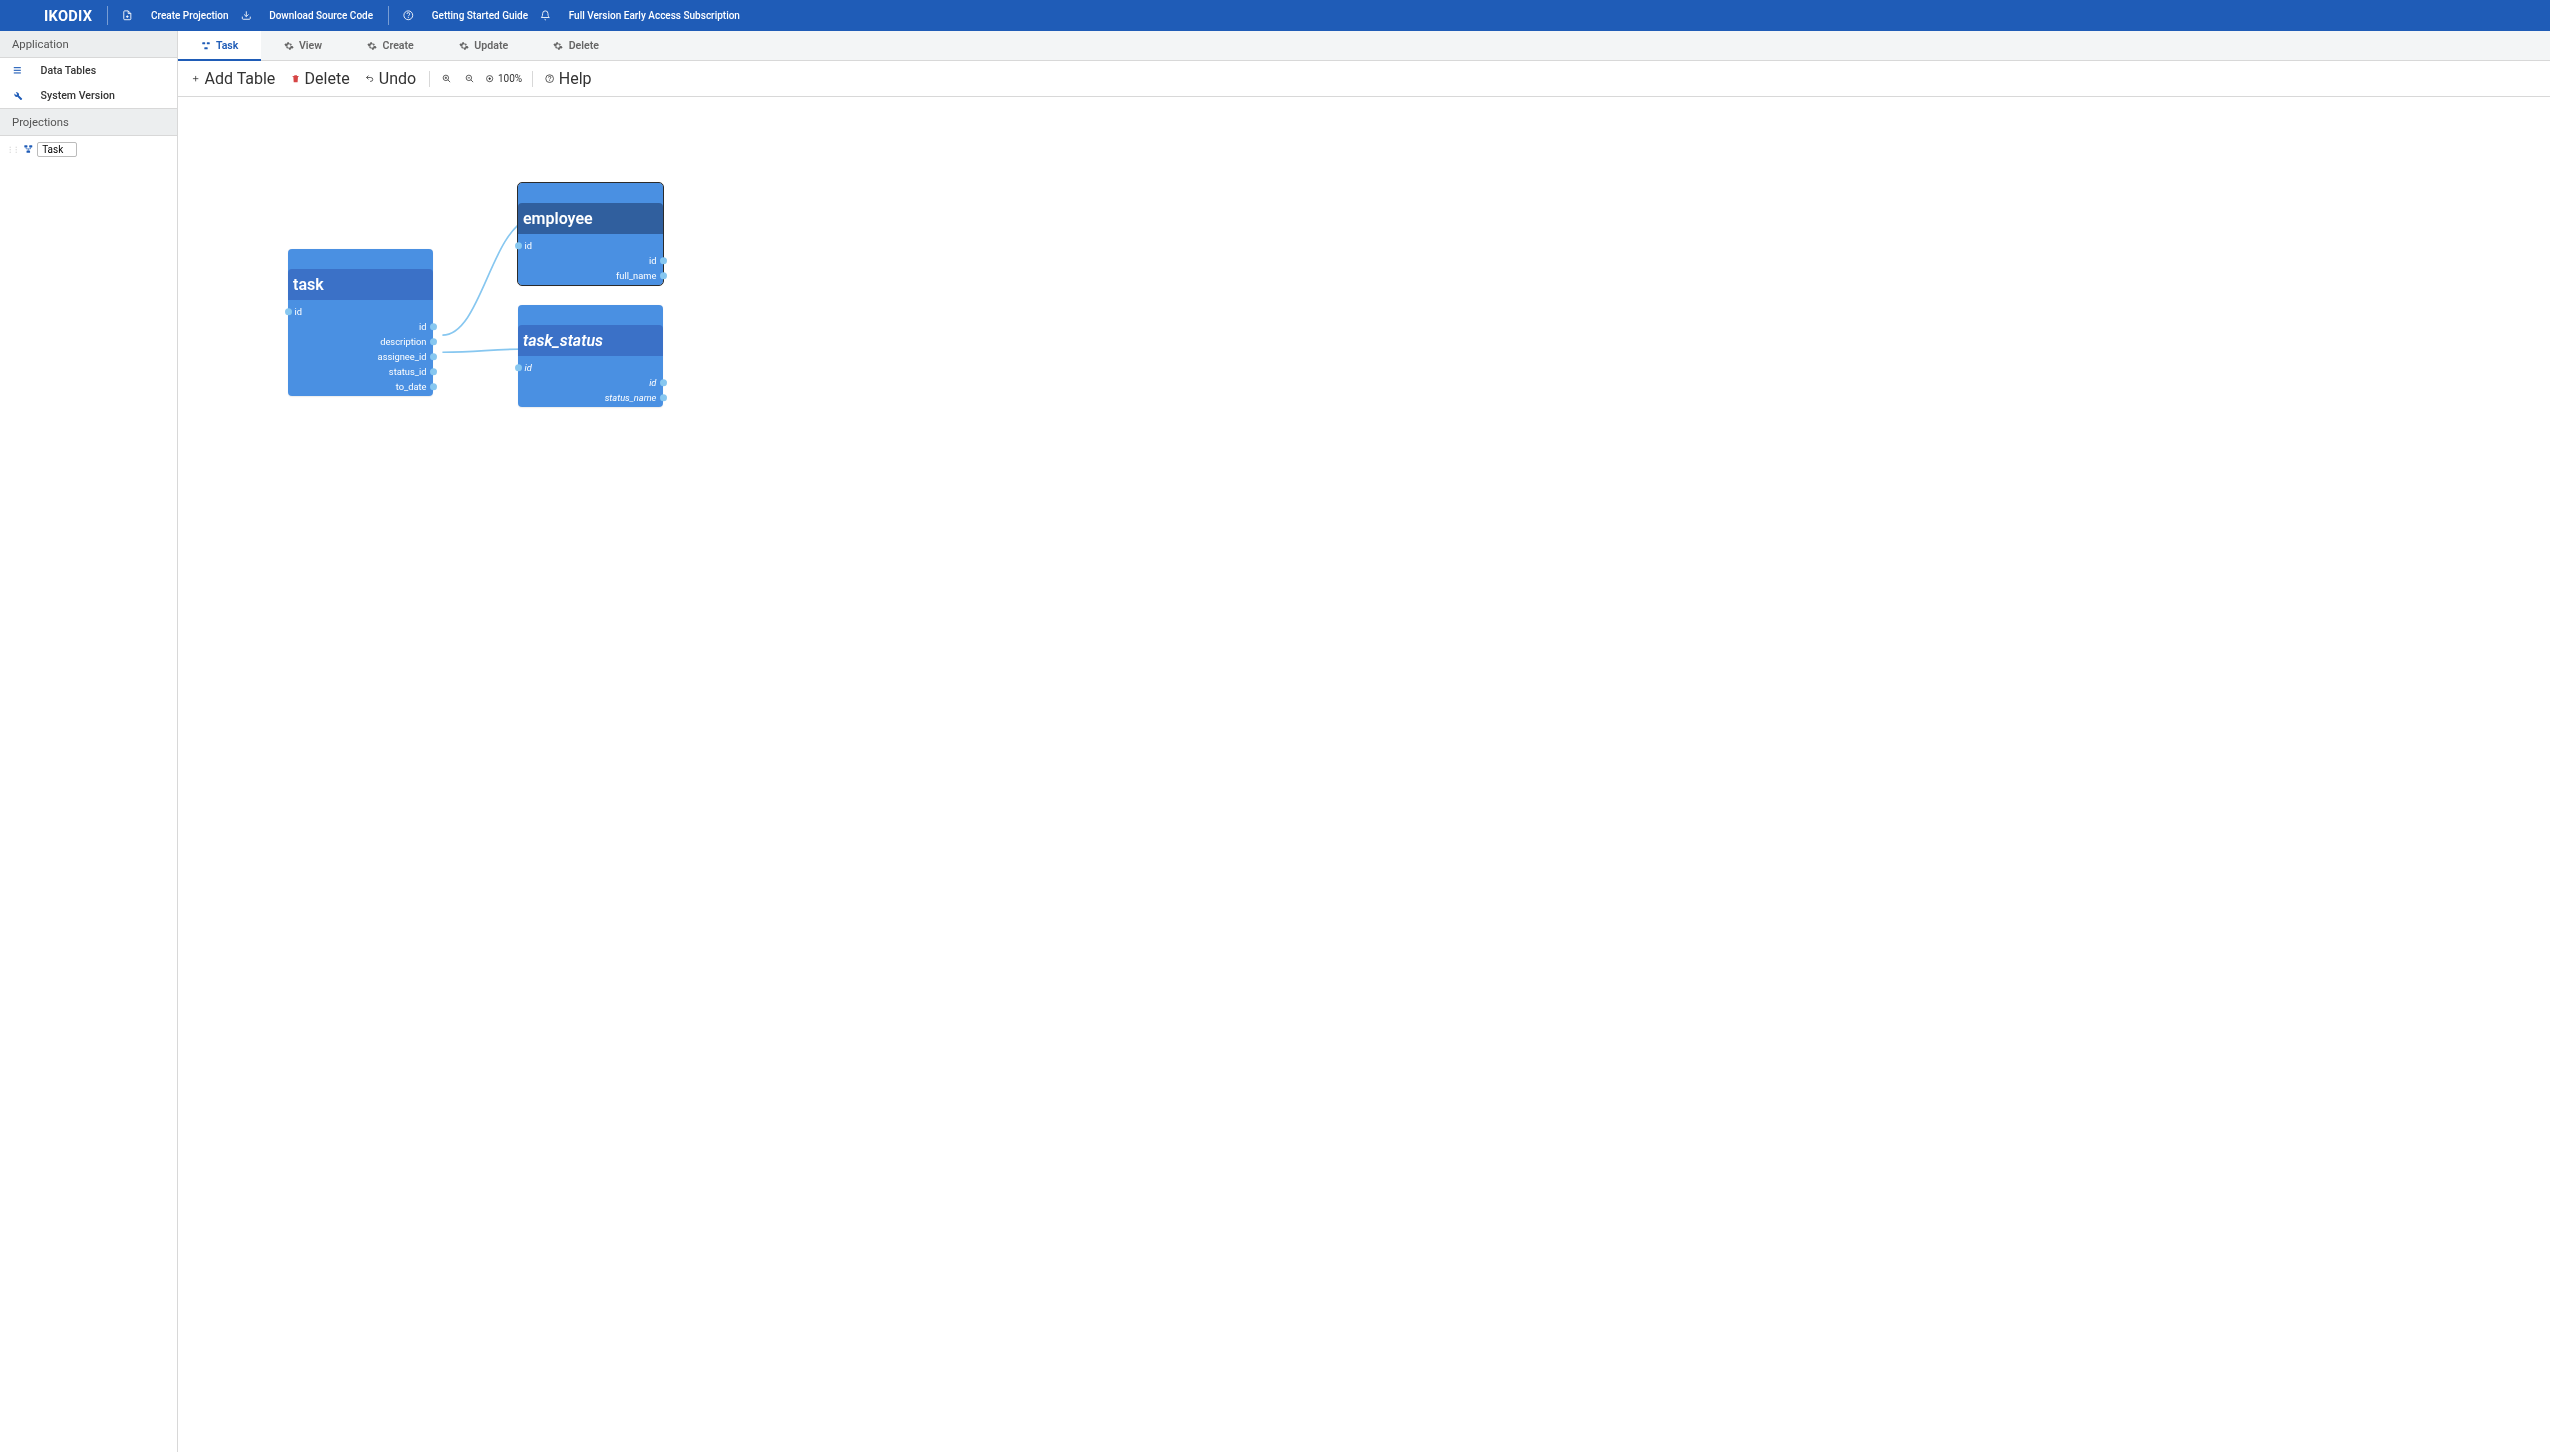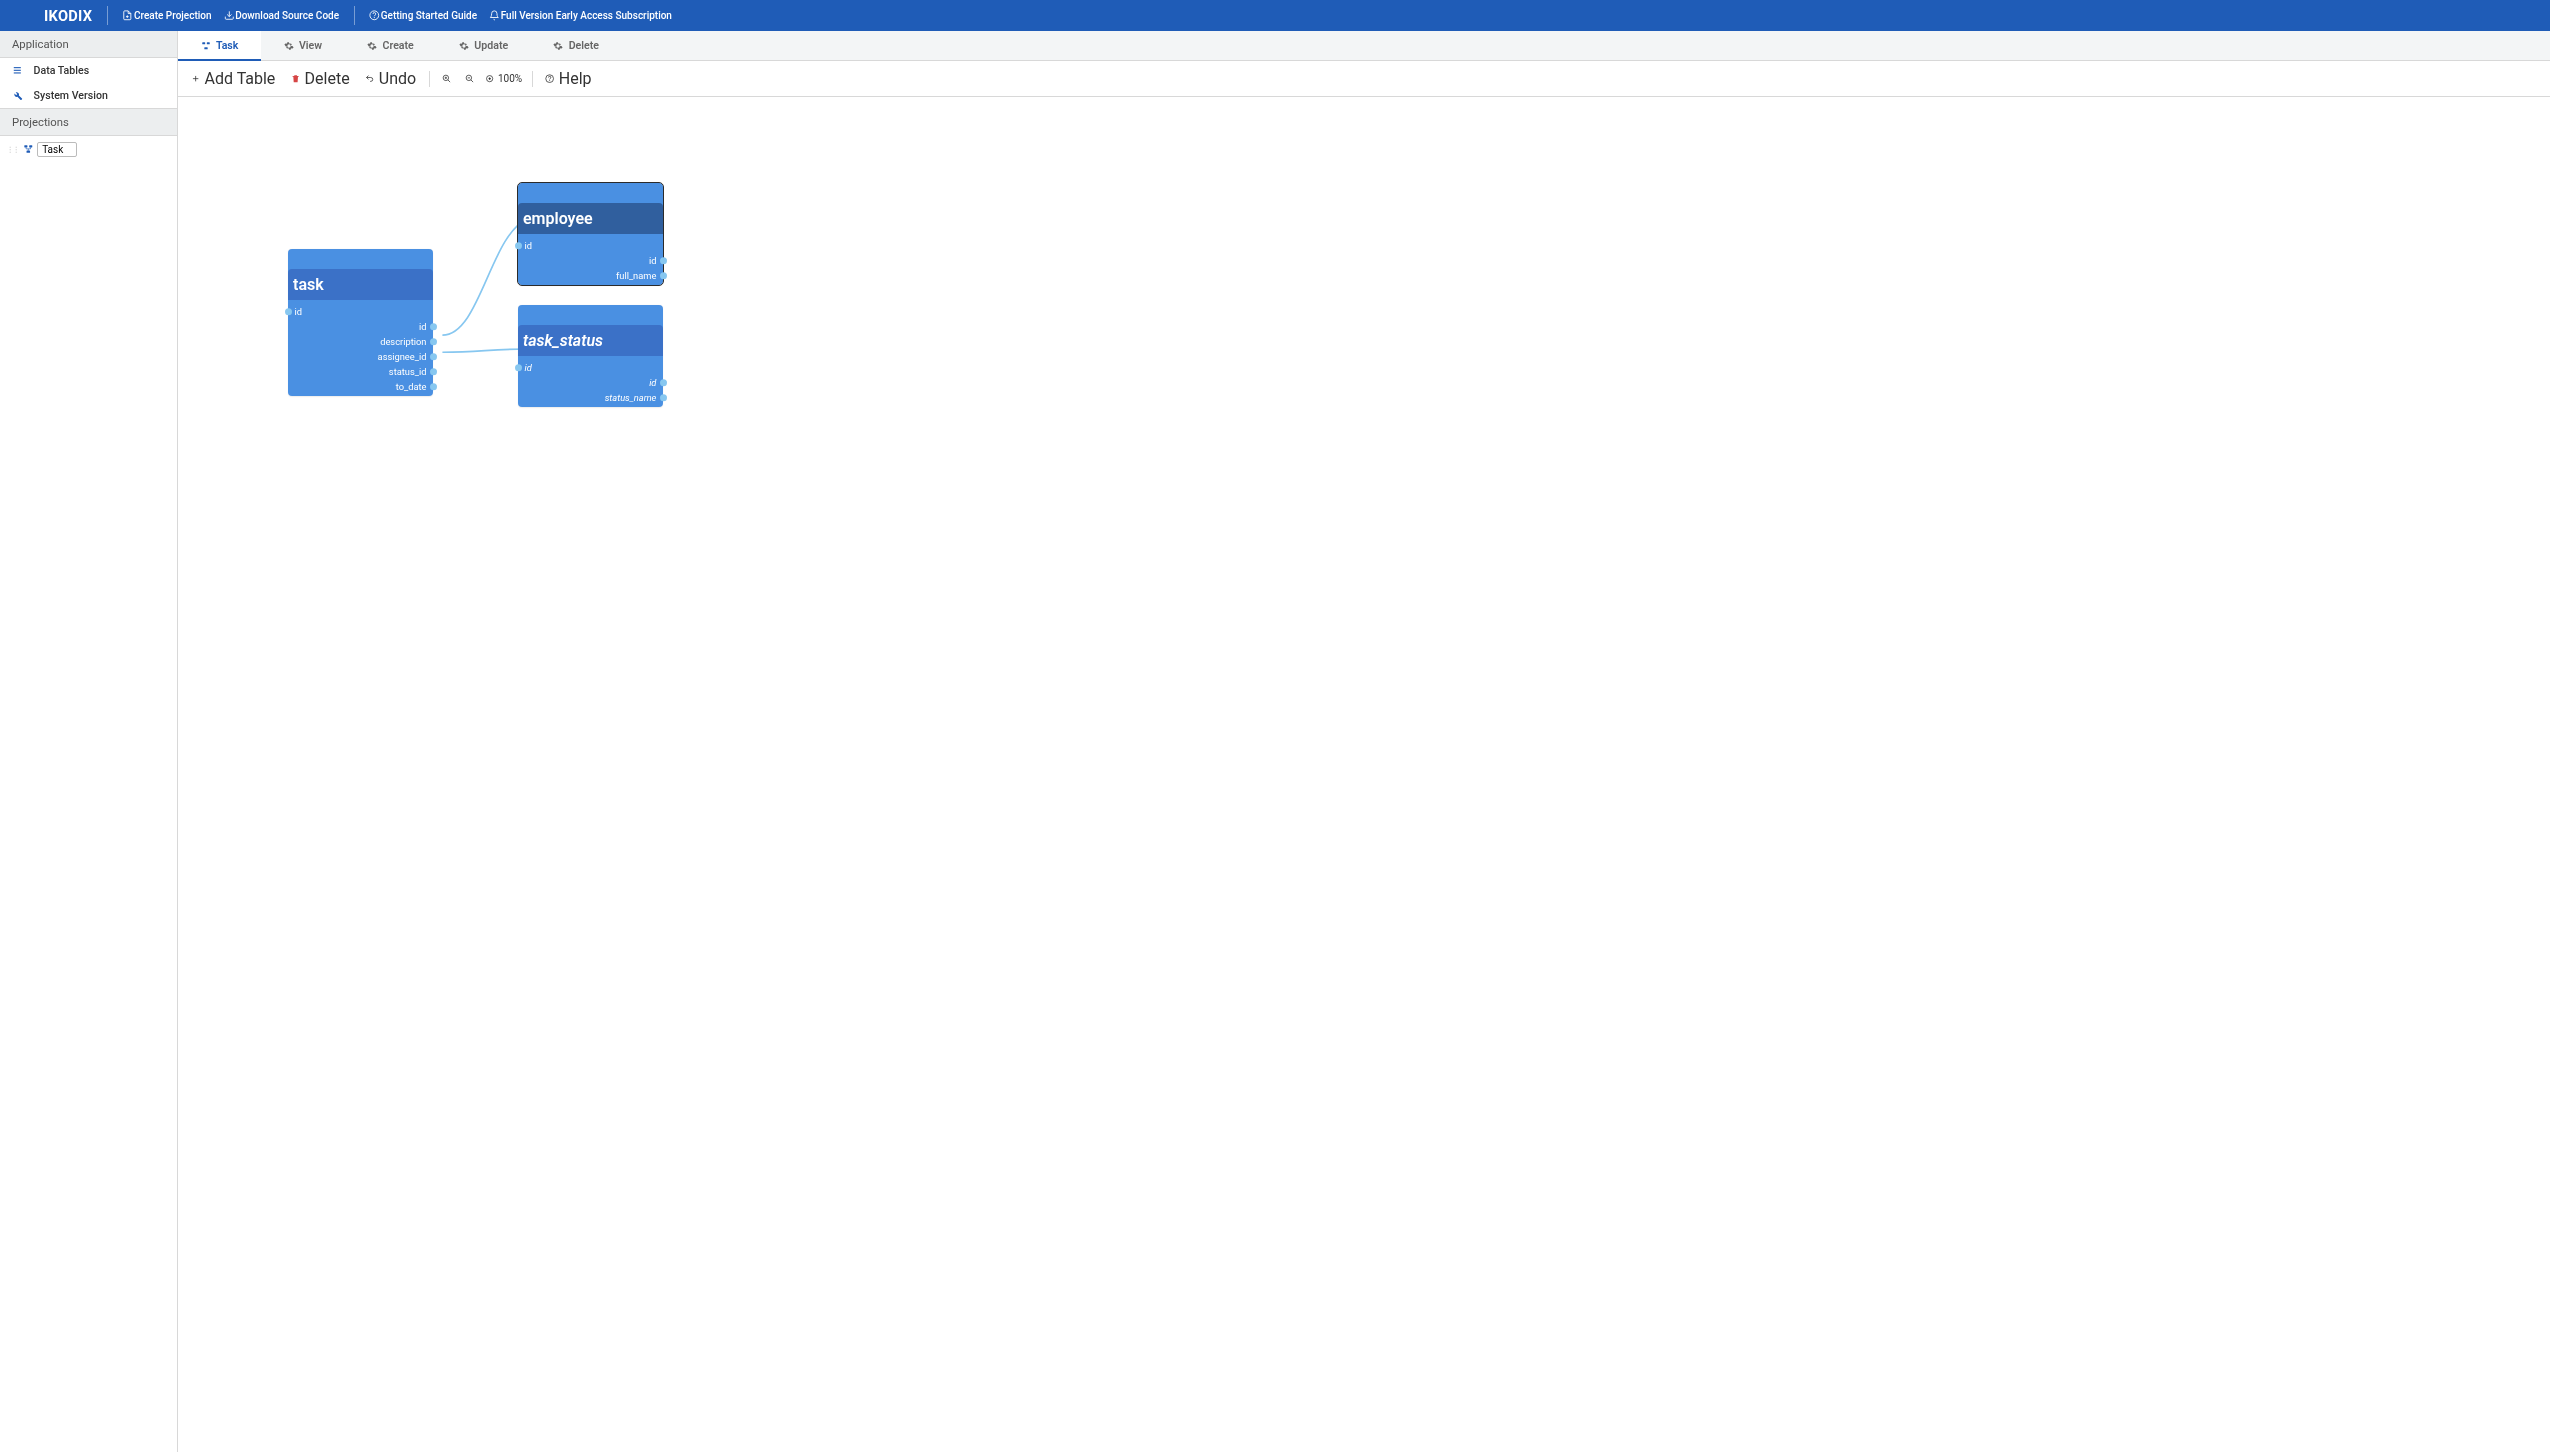--- a/index.html
+++ b/index.html
@@ -41,21 +41,21 @@
     font-weight: 700;
     letter-spacing: 0.3px;
     white-space: nowrap;
     margin-left: 32px;
   }
   .topbar .vdiv {
     width: 0.7px; height: 18.6px; background: rgba(255,255,255,0.4);
     margin: 0 2.7px;
   }
   .topbar-item {
-    display: flex; align-items: flex-start; gap: 1px;
+    display: flex; align-items: flex-start; gap: 18px;
     font-size: 10px;
     font-weight: 500;
     white-space: nowrap;
     cursor: pointer;
   }
   .topbar-item svg { width: 10.6px; height: 10.6px; flex: none; }
 
   
   .main {
     flex: 1;
@@ -76,21 +76,21 @@
     background: #ECEEEF;
     padding: 6.6px 12px;
     font-size: 11.3px;
     color: #545454;
     border-bottom: 0.7px solid var(--gray-border);
   }
   .side-section-head:first-child { border-top: none; }
   .side-item {
     display: flex;
     align-items: center;
-    gap: 11px;
+    gap: 18px;
     padding: 6px 12px;
     font-size: 10.6px;
     font-weight: 500;
     cursor: pointer;
   }
   .side-item svg { width: 10.6px; height: 10.6px; color: var(--blue-primary); flex: none; }
   .proj-item {
     display: flex;
     align-items: center;
     gap: 4px;

